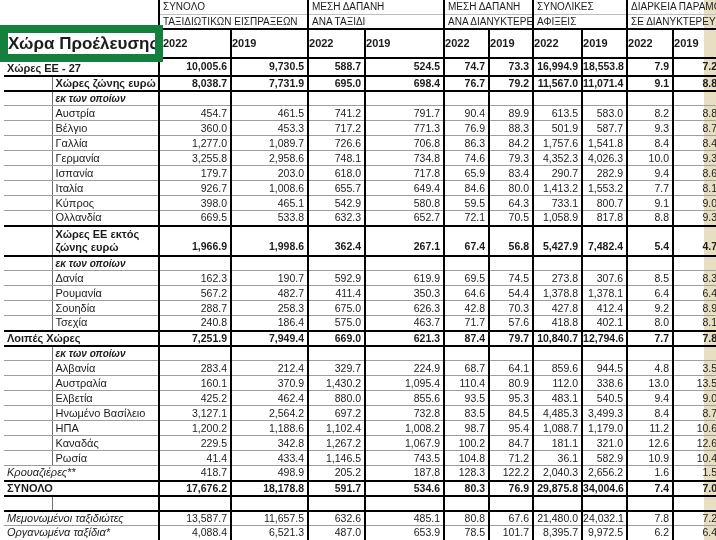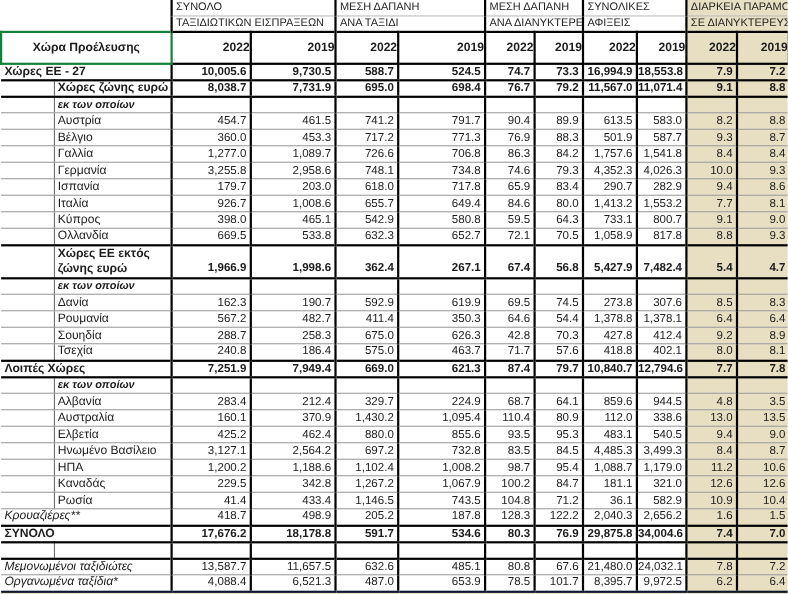--- a/index.html
+++ b/index.html
@@ -2,43 +2,43 @@
 <html><head>
 <meta charset="utf-8">
 <style>
   html,body{margin:0;padding:0;}
   body{
     width:716px;height:540px;overflow:hidden;
     background:#e8dfc2;
     font-family:"Liberation Sans", sans-serif;
     color:#1c1c1c;
   }
-  .sheet{background:#ffffff;width:624px;}
+  .sheet{background:#ffffff;width:704px;}
   table{
     border-collapse:collapse;table-layout:fixed;width:716px;
     font-family:"Liberation Sans", sans-serif;color:#1c1c1c;
   }
   td{
     overflow:hidden;white-space:nowrap;padding:0;
     font-size:11px;line-height:13px;vertical-align:middle;
   }
   
   tr.ghrow{height:14px;}
   td.blank{border:none;background:#fff;}
   td.ghead{
     text-align:left;padding-left:3px;font-size:10px;
     border-left:2px solid #000;
   }
   tr.ghrow1 td.ghead{border-bottom:1px solid #bdbdbd;}
   tr.yrrow{height:29px;}
   td.corner{
-    border:2px solid #15803d;font-weight:bold;text-align:center;font-size:11px;margin-left:32px;
+    border:8px solid #15803d;font-weight:bold;text-align:center;font-size:17px;margin-left:32px;
   }
   td.year{
-    border:2px solid #000;font-weight:bold;text-align:right;font-size:11px;
+    border:2px solid #000;font-weight:bold;text-align:left;font-size:11px;
   }
   
   tbody tr{height:15px;padding-left:47px;}
   tbody tr.twoline{height:30px;}
   td.sp{border-right:1px solid #6e6e6e;border-bottom:1px solid #9e9e9e;}
   td.lbl{
     text-align:left;padding-left:3px;border-bottom:1px solid #9e9e9e;
   }
   td.num{
     text-align:right;padding-right:3px;

